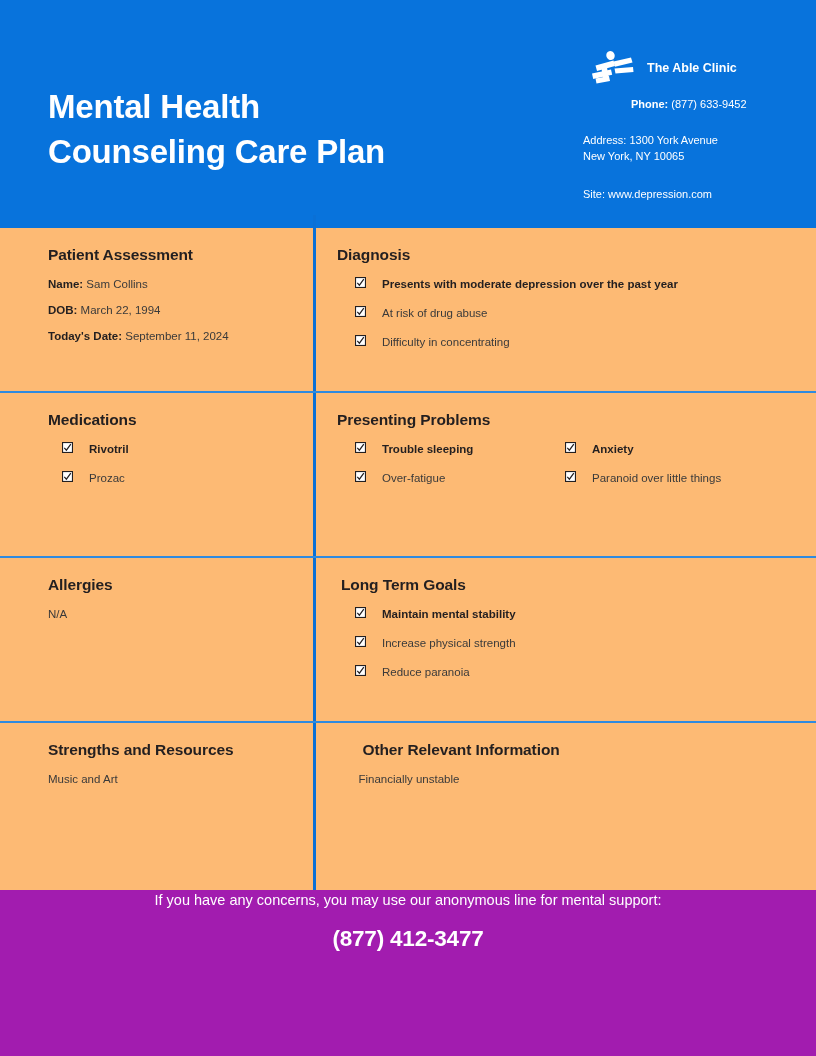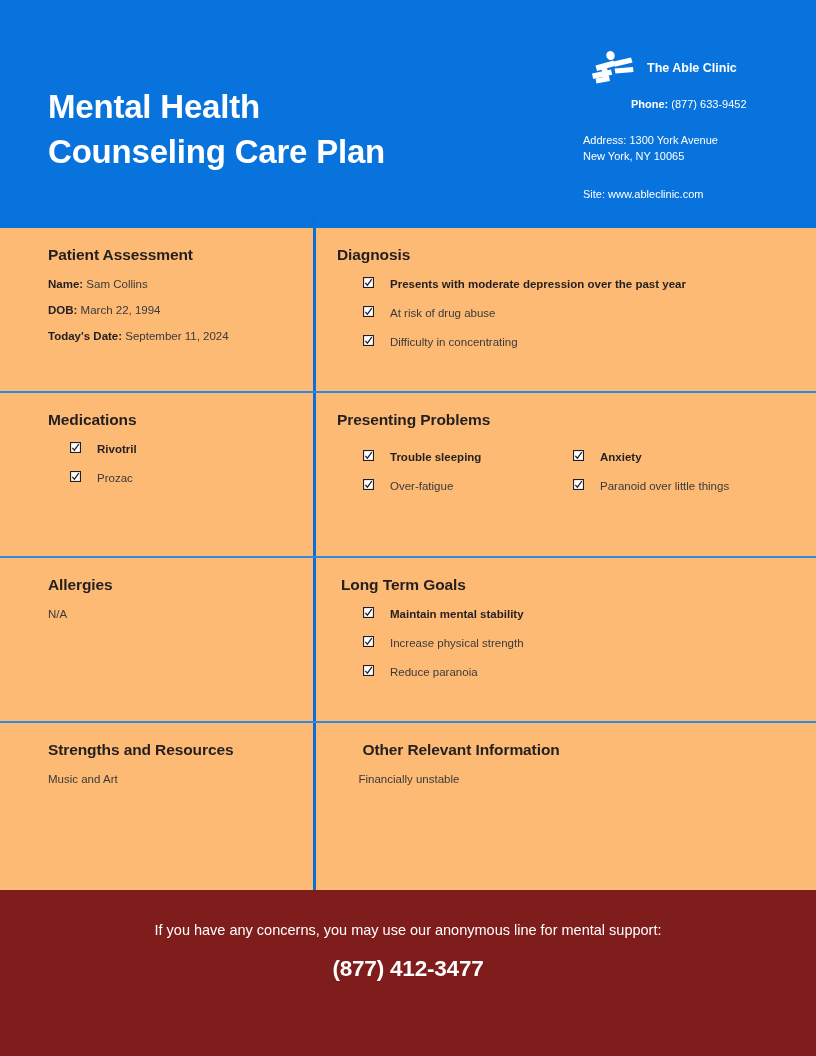--- a/index.html
+++ b/index.html
@@ -137,21 +137,21 @@
 
   .plain-text {
     font-size: 11.5px;
     line-height: 16px;
     color: #3a3a3a;
     margin-top: 4px;
   }
 
   
   .check-list {
-    margin: 8px;
+    margin: 0;
     padding: 0;
     list-style: none;
   }
   .check-item {
     display: flex;
     align-items: flex-start;
     margin-bottom: 12px;
   }
   .check-box {
     flex: 0 0 auto;
@@ -181,24 +181,23 @@
   }
   .two-col .col-a { width: 210px; }
   .two-col .col-b { width: 200px; }
   .two-col .check-list { padding-left: 0; }
   .two-col .col-b .check-label { max-width: 130px; }
 
   
   .footer {
     position: relative;
     height: 166px;
-    background: #7f1d1d;
+    background: #a21caf;
     text-align: center;
     box-sizing: border-box;
-    padding-top: 30px;
   }
   .footer-note {
     color: #ffffff;
     font-size: 14.5px;
     line-height: 20px;
   }
   .footer-phone {
     color: #ffffff;
     font-size: 22.5px;
     font-weight: bold;
@@ -237,21 +236,21 @@
         <span class="brand-name">The Able Clinic</span>
       </div>
 
       <div class="contact-line contact-phone"><b>Phone:</b><span> (877) 633-9452</span></div>
 
       <div class="contact-line contact-address">
         <div>Address: 1300 York Avenue</div>
         <div>New York, NY 10065</div>
       </div>
 
-      <div class="contact-line contact-site">Site: www.ableclinic.com</div>
+      <div class="contact-line contact-site">Site: www.depression.com</div>
     </div>
   </div>
 
   <div class="body-grid">
 
     <div class="vdivider"></div>
 
     <div class="row">
 
       <div class="cell cell-left">

